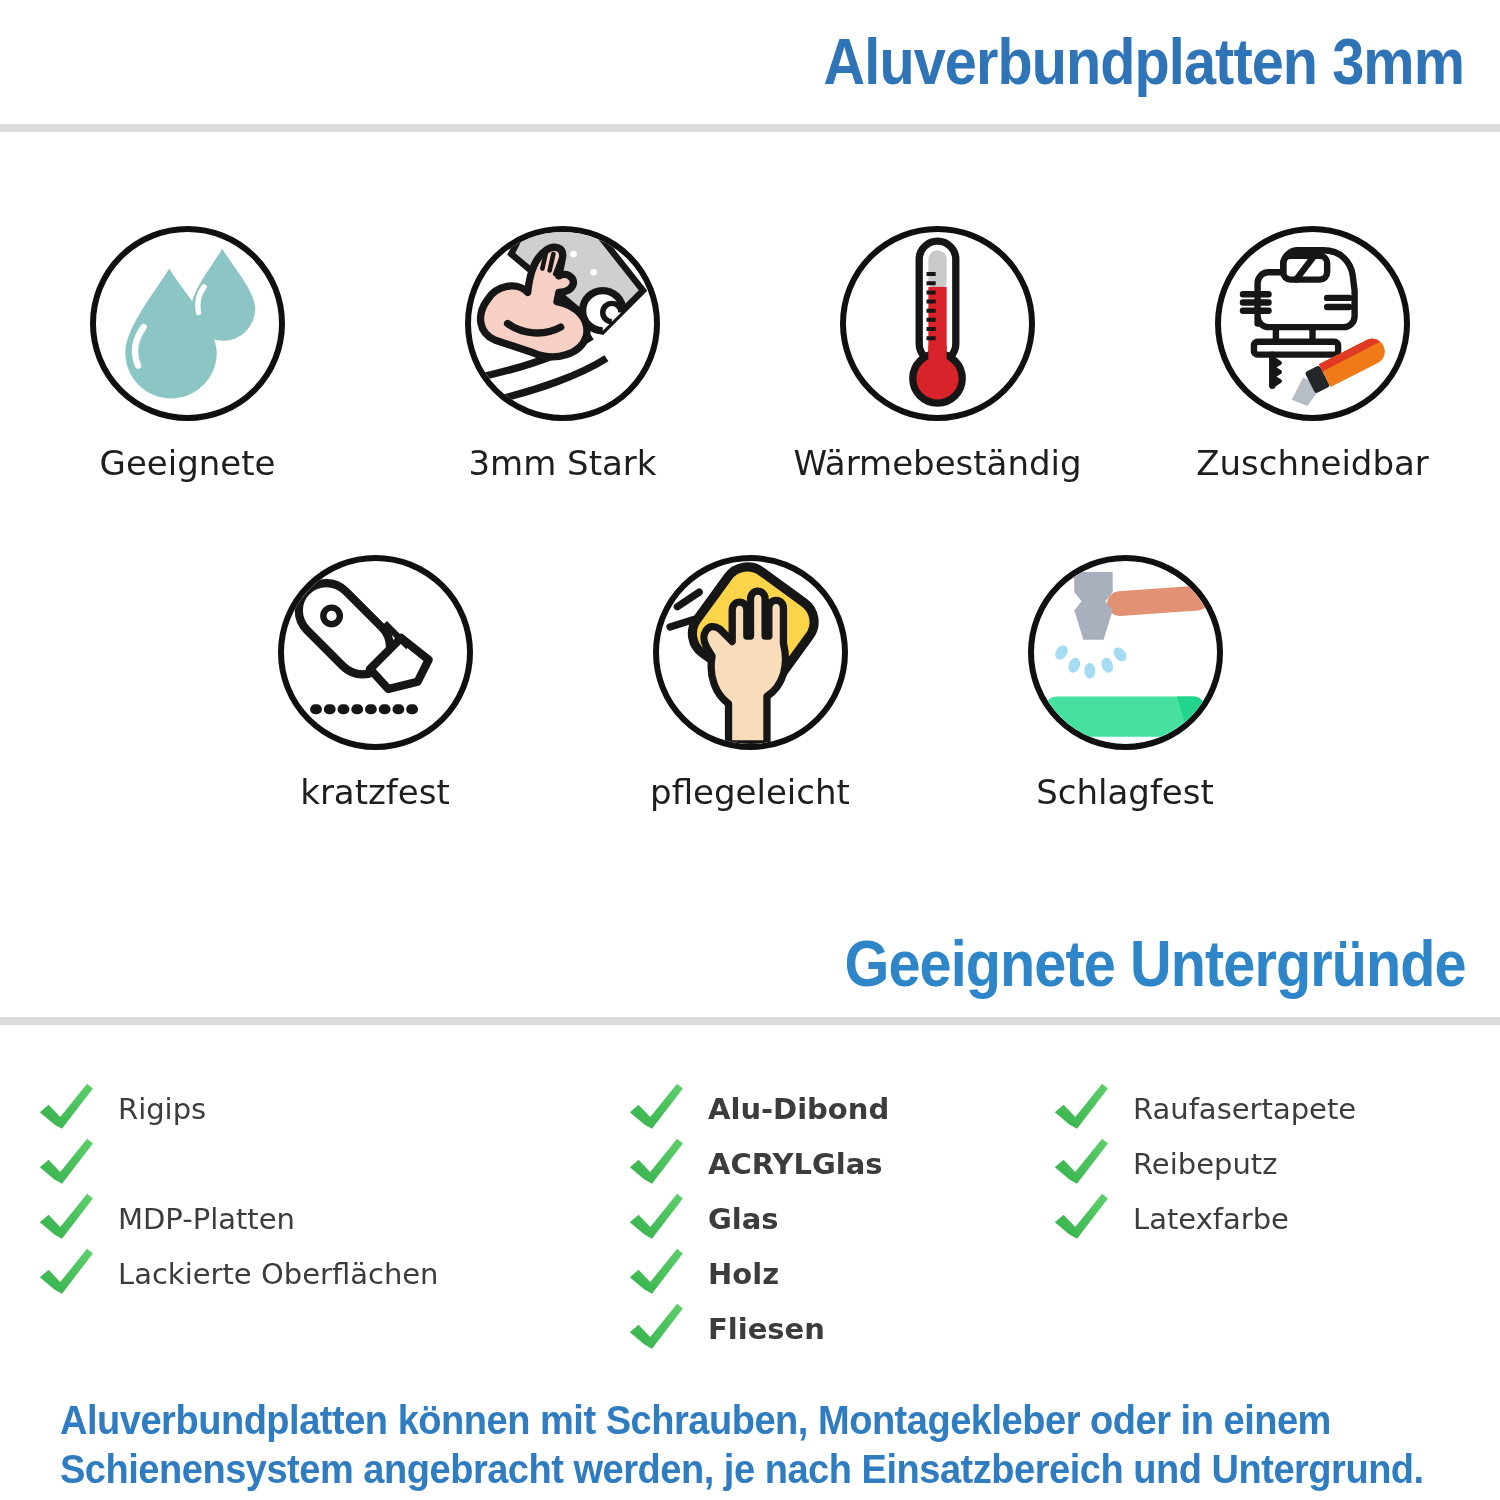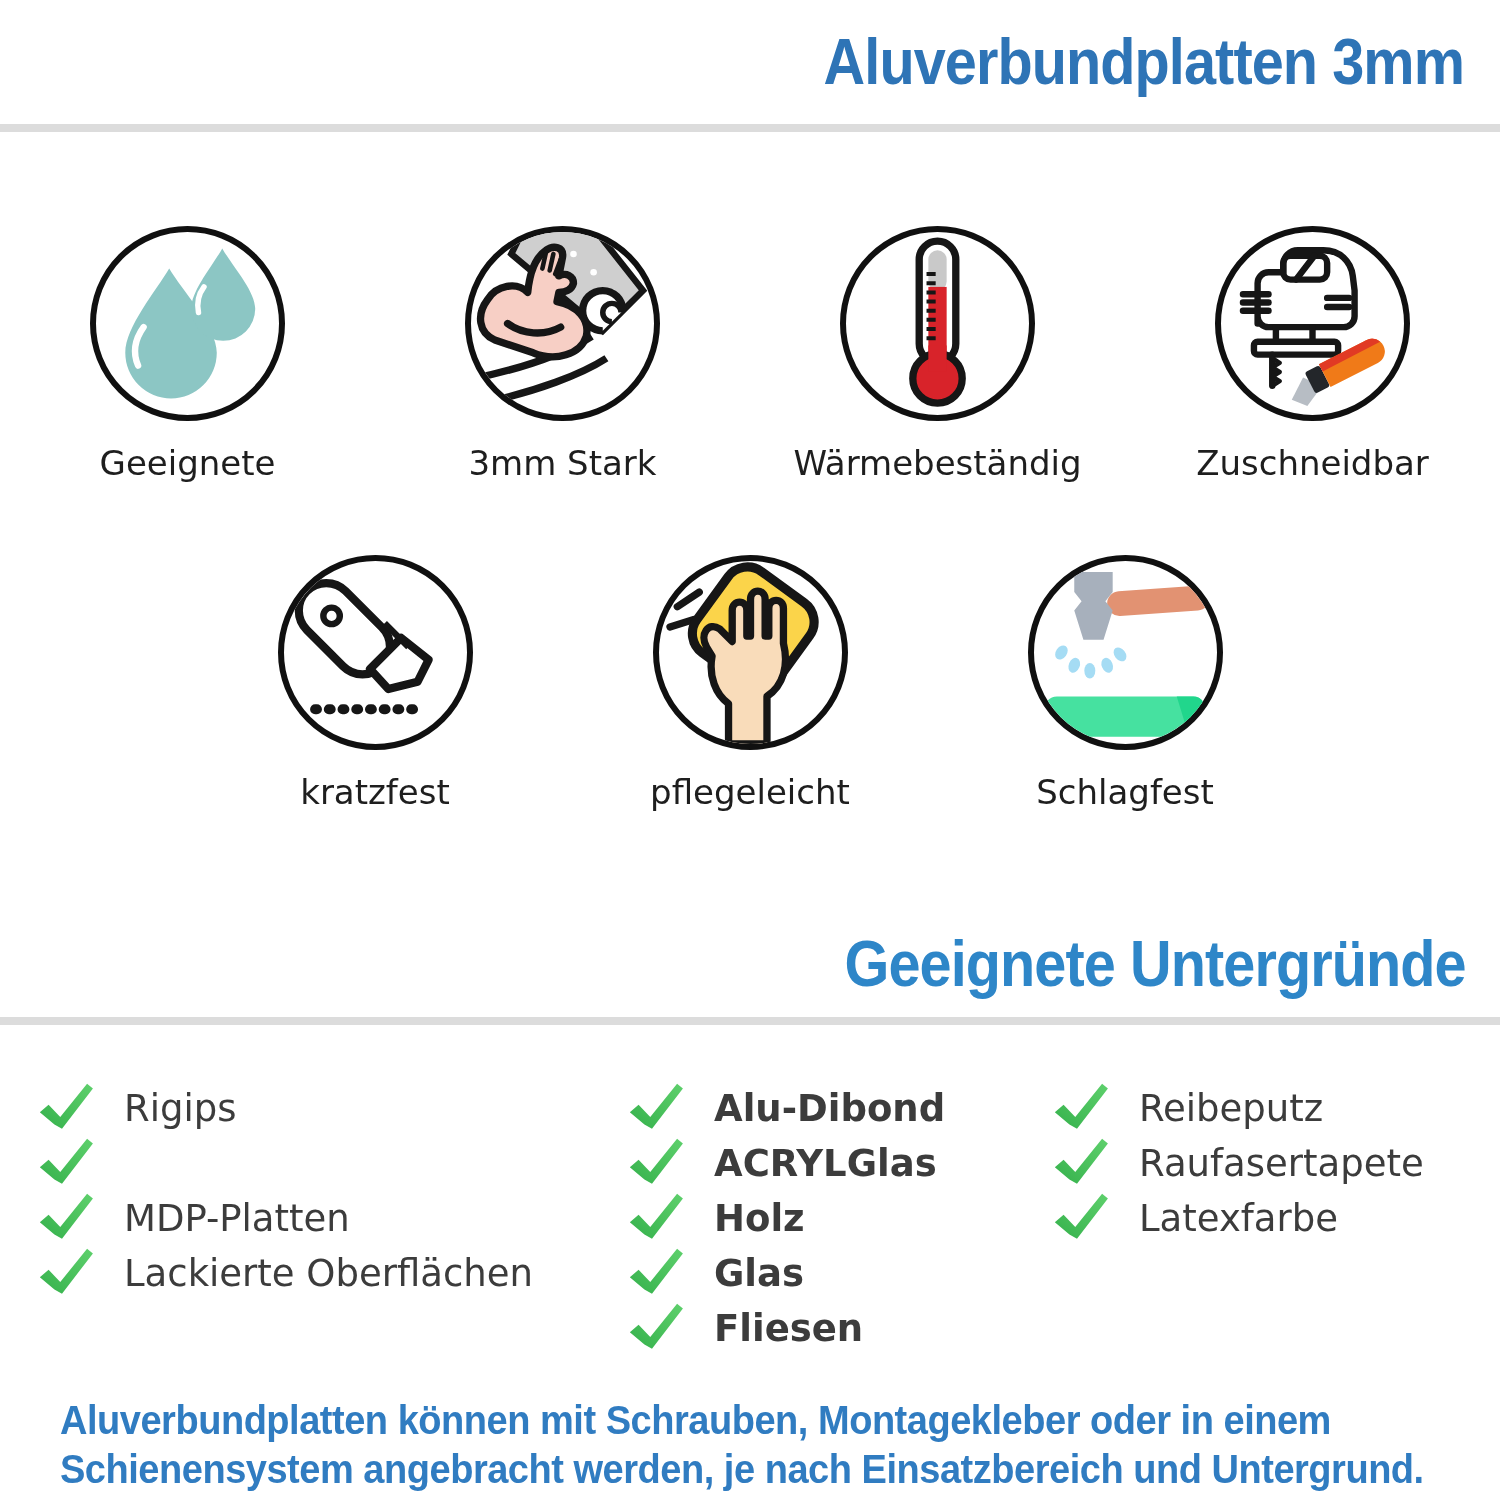--- a/index.html
+++ b/index.html
@@ -32,21 +32,21 @@
     white-space:nowrap;
   }
 
   .subs{display:flex;margin:56px 0 0 35px;}
   .sub-col{display:flex;flex-direction:column;}
   .sub-col-1{width:590px;}
   .sub-col-2{width:425px;font-weight:bold;}
   .check-item{display:flex;align-items:center;height:55px;}
   .check-svg{width:61px;height:49px;flex:0 0 auto;}
   .check-label{
-    margin-left:28px;font-size:37px;color:var(--list-text);white-space:nowrap;
+    margin-left:22px;font-size:29px;color:var(--list-text);white-space:nowrap;
   }
 
   #footer-note{
     margin:40px 0 0 60px;color:var(--footer-text);
     font-family:"Liberation Sans", sans-serif;font-weight:bold;
     font-size:40px;line-height:49px;
     transform:scaleX(0.95);transform-origin:left top;
   }
   #footer-note div{white-space:nowrap;letter-spacing:-0.5px;}
 </style>
@@ -250,71 +250,71 @@
       <div class="check-item">
         <span><svg class="check-svg" viewBox="0 0 100 84">
  <defs>
               <linearGradient id="ckg" x1="0" y1="1" x2="1" y2="0">
    <stop offset="0" stop-color="#35b14c"></stop>
                 <stop offset="1" stop-color="#5ed06c"></stop>
  </linearGradient>
             </defs>
  <path d="M6,52 L21,39 L41,60 L87,3 L97,11 L44,80 L31,73 Z" fill="url(#ckg)"></path>
 </svg></span>
+        <span class="check-label">Glas</span>
+      </div>
+      <div class="check-item">
+        <span><svg class="check-svg" viewBox="0 0 100 84">
+ <defs>
+              <linearGradient id="ckg" x1="0" y1="1" x2="1" y2="0">
+   <stop offset="0" stop-color="#35b14c"></stop>
+                <stop offset="1" stop-color="#5ed06c"></stop>
+ </linearGradient>
+            </defs>
+ <path d="M6,52 L21,39 L41,60 L87,3 L97,11 L44,80 L31,73 Z" fill="url(#ckg)"></path>
+</svg></span>
         <span class="check-label">Holz</span>
       </div>
       <div class="check-item">
         <span><svg class="check-svg" viewBox="0 0 100 84">
  <defs>
               <linearGradient id="ckg" x1="0" y1="1" x2="1" y2="0">
    <stop offset="0" stop-color="#35b14c"></stop>
                 <stop offset="1" stop-color="#5ed06c"></stop>
  </linearGradient>
             </defs>
  <path d="M6,52 L21,39 L41,60 L87,3 L97,11 L44,80 L31,73 Z" fill="url(#ckg)"></path>
 </svg></span>
-        <span class="check-label">Glas</span>
-      </div>
-      <div class="check-item">
-        <span><svg class="check-svg" viewBox="0 0 100 84">
- <defs>
-              <linearGradient id="ckg" x1="0" y1="1" x2="1" y2="0">
-   <stop offset="0" stop-color="#35b14c"></stop>
-                <stop offset="1" stop-color="#5ed06c"></stop>
- </linearGradient>
-            </defs>
- <path d="M6,52 L21,39 L41,60 L87,3 L97,11 L44,80 L31,73 Z" fill="url(#ckg)"></path>
-</svg></span>
         <span class="check-label">Fliesen</span>
       </div>
     </div>
     <div class="sub-col sub-col-3">
       <div class="check-item">
         <span><svg class="check-svg" viewBox="0 0 100 84">
  <defs>
               <linearGradient id="ckg" x1="0" y1="1" x2="1" y2="0">
    <stop offset="0" stop-color="#35b14c"></stop>
                 <stop offset="1" stop-color="#5ed06c"></stop>
  </linearGradient>
             </defs>
  <path d="M6,52 L21,39 L41,60 L87,3 L97,11 L44,80 L31,73 Z" fill="url(#ckg)"></path>
 </svg></span>
+        <span class="check-label">Raufasertapete</span>
+      </div>
+      <div class="check-item">
+        <span><svg class="check-svg" viewBox="0 0 100 84">
+ <defs>
+              <linearGradient id="ckg" x1="0" y1="1" x2="1" y2="0">
+   <stop offset="0" stop-color="#35b14c"></stop>
+                <stop offset="1" stop-color="#5ed06c"></stop>
+ </linearGradient>
+            </defs>
+ <path d="M6,52 L21,39 L41,60 L87,3 L97,11 L44,80 L31,73 Z" fill="url(#ckg)"></path>
+</svg></span>
         <span class="check-label">Reibeputz</span>
-      </div>
-      <div class="check-item">
-        <span><svg class="check-svg" viewBox="0 0 100 84">
- <defs>
-              <linearGradient id="ckg" x1="0" y1="1" x2="1" y2="0">
-   <stop offset="0" stop-color="#35b14c"></stop>
-                <stop offset="1" stop-color="#5ed06c"></stop>
- </linearGradient>
-            </defs>
- <path d="M6,52 L21,39 L41,60 L87,3 L97,11 L44,80 L31,73 Z" fill="url(#ckg)"></path>
-</svg></span>
-        <span class="check-label">Raufasertapete</span>
       </div>
       <div class="check-item">
         <span><svg class="check-svg" viewBox="0 0 100 84">
  <defs>
               <linearGradient id="ckg" x1="0" y1="1" x2="1" y2="0">
    <stop offset="0" stop-color="#35b14c"></stop>
                 <stop offset="1" stop-color="#5ed06c"></stop>
  </linearGradient>
             </defs>
  <path d="M6,52 L21,39 L41,60 L87,3 L97,11 L44,80 L31,73 Z" fill="url(#ckg)"></path>

